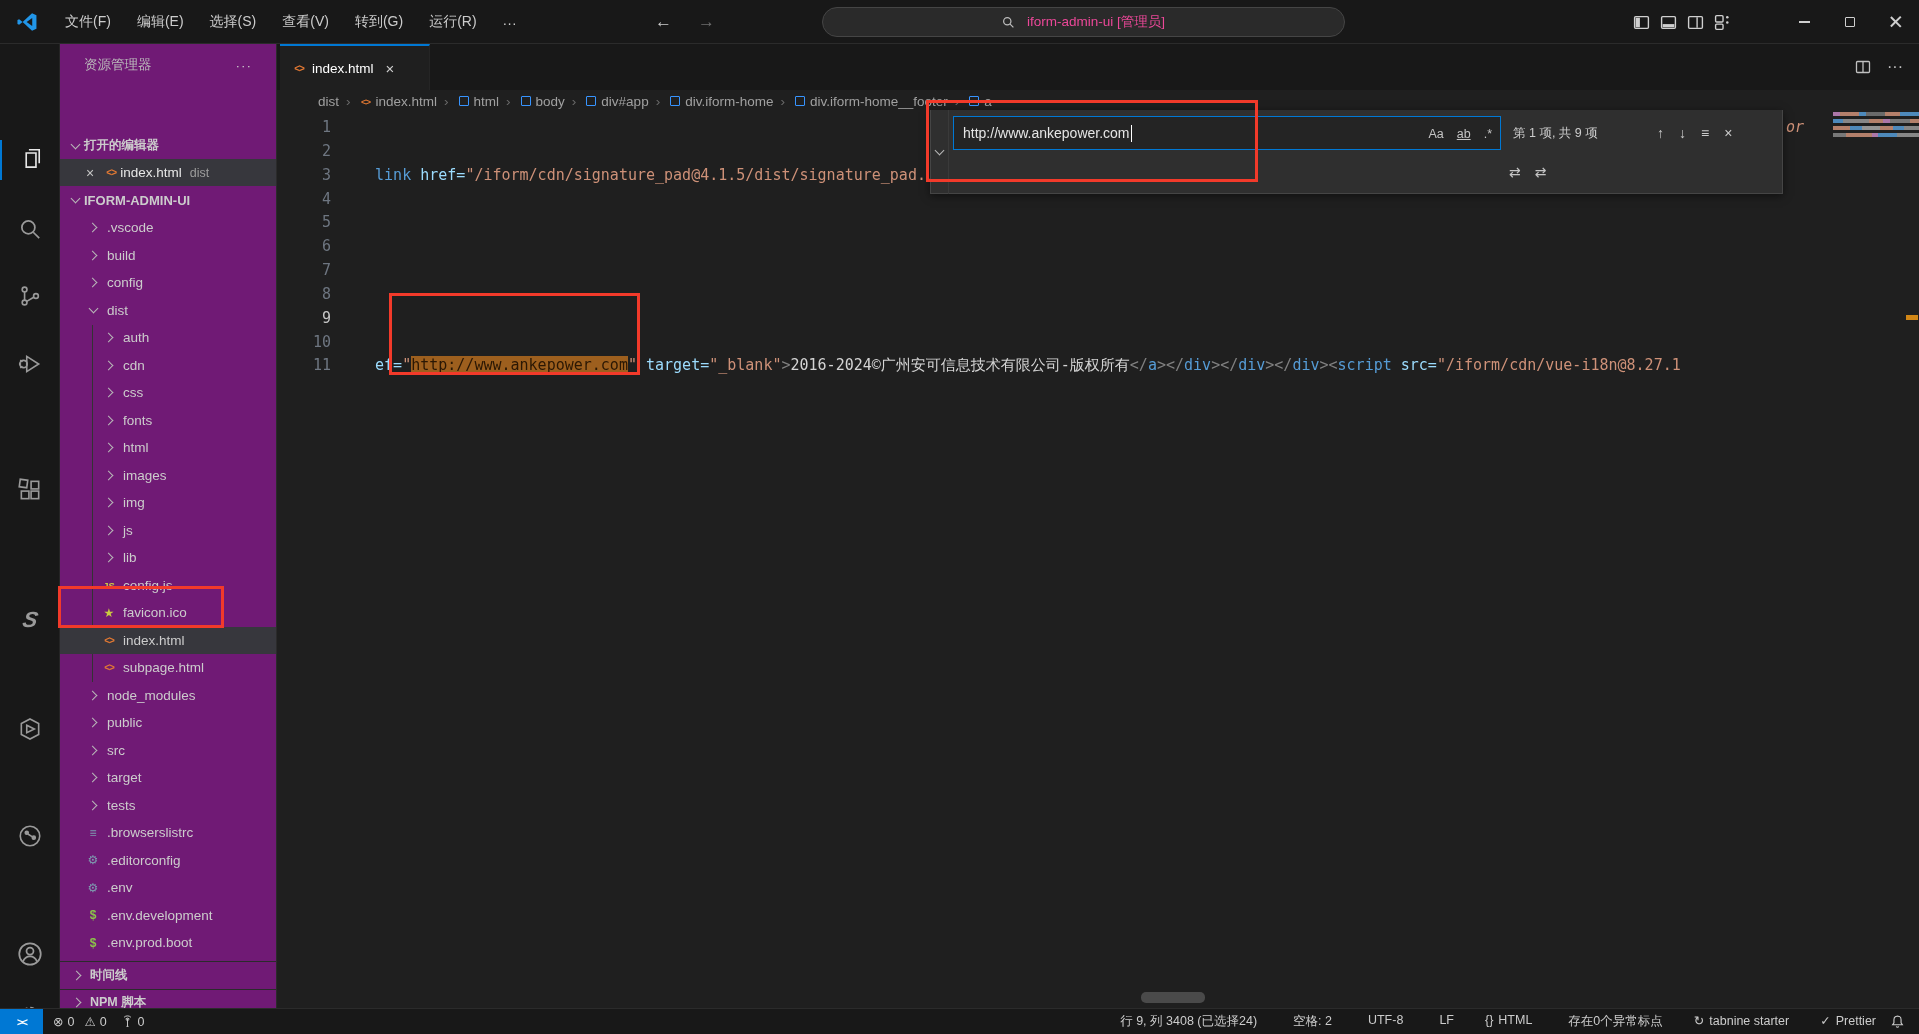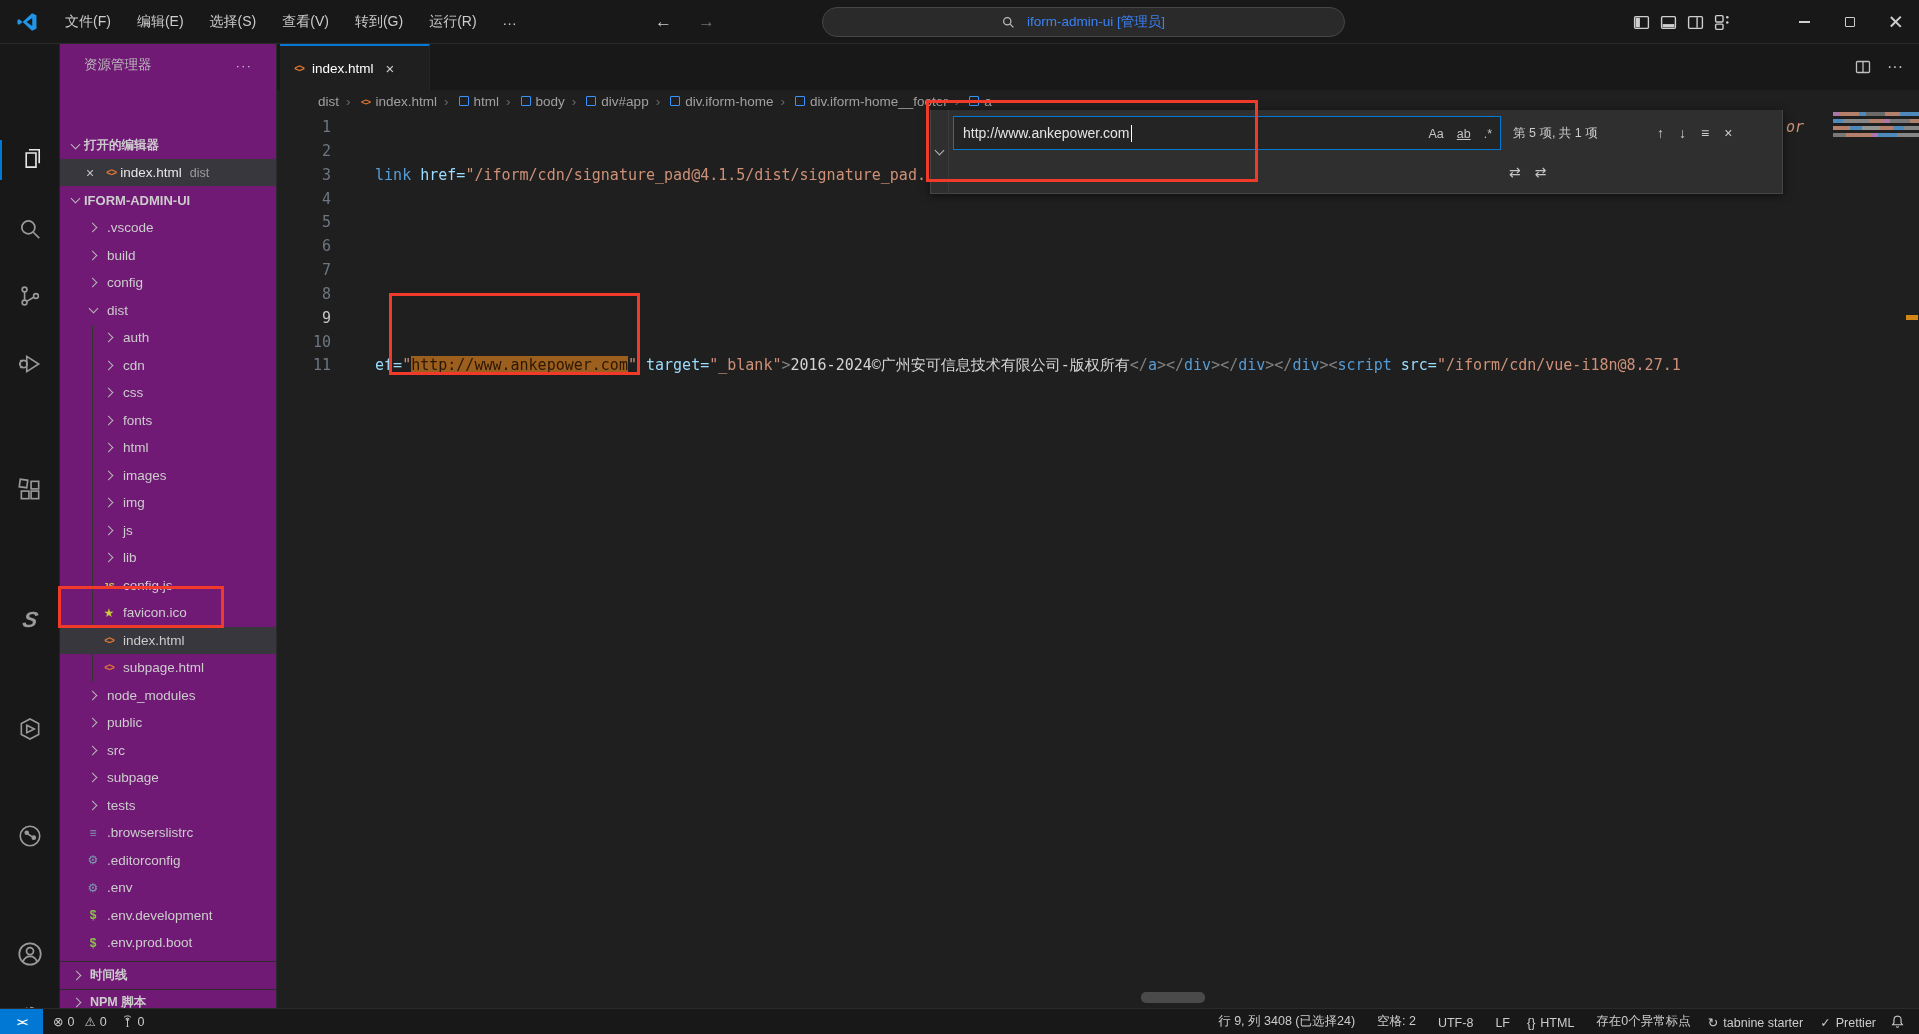--- a/index.html
+++ b/index.html
@@ -9,21 +9,21 @@
     background:#1f1f1f; font-family:"Liberation Sans", sans-serif; color:#cccccc;
     -webkit-font-smoothing:antialiased;
   }
   
   .titlebar { position:absolute; left:0; top:0; width:1919px; height:44px; background:#181818; border-bottom:1px solid #2b2b2b; display:flex; align-items:center; z-index:40; }
   .tb-logo { width:22px; height:22px; margin:0 14px 0 16px; }
   .menus { display:flex; align-items:flex-end; font-size:14px; color:#cccccc; }
   .menu { padding:5px 13px; border-radius:5px; cursor:default; }
   .nav-arrows { position:absolute; left:655px; top:0; height:44px; display:flex; align-items:center; gap:26px; font-size:17px; }
   .nav-fwd { color:#6e6e6e; }
-  .cmd-center { position:absolute; left:822px; top:7px; width:523px; height:30px; background:#2a2a2a; border:1px solid #454545; border-radius:15px; display:flex; align-items:center; justify-content:center; gap:12px; font-size:13.5px; color:#3b82f6; }
+  .cmd-center { position:absolute; left:822px; top:7px; width:523px; height:30px; background:#2a2a2a; border:1px solid #454545; border-radius:15px; display:flex; align-items:center; justify-content:center; gap:12px; font-size:13.5px; color:#ec4899; }
   .win-icons { position:absolute; right:188px; top:0; height:44px; display:flex; align-items:center; gap:10px; }
   .win-icons svg { display:block; }
   .win-ctrls { position:absolute; right:0; top:0; height:44px; display:flex; }
   .wc { width:46px; height:44px; display:flex; align-items:center; justify-content:center; }
   .wc-min i { display:block; width:11px; height:1.6px; background:#cfcfcf; }
   .wc-max i { display:block; width:10px; height:10px; border:1.4px solid #cfcfcf; border-radius:1px; }
   .wc-close { position:relative; }
   .wc-close i, .wc-close i::after { content:""; display:block; width:14px; height:1.5px; background:#cfcfcf; transform:rotate(45deg); }
   .wc-close i::after { transform:rotate(90deg); }
   
@@ -115,21 +115,21 @@
   
   .redbox { position:absolute; border:3.5px solid #f23a2a; z-index:100; pointer-events:none; }
   .rb1 { left:926px; top:100px; width:332px; height:82px; }
   .rb2 { left:389px; top:293px; width:251px; height:82px; }
   .rb3 { left:58px; top:586px; width:166px; height:42px; }
   
   .statusbar { position:absolute; left:0; top:1008px; width:1919px; height:26px; background:#181818; border-top:1px solid #2b2b2b; display:flex; align-items:center; font-size:12.5px; color:#cccccc; z-index:60; }
   .sb-remote { width:43px; height:26px; background:#0078d4; color:#ffffff; display:flex; align-items:center; justify-content:center; font-weight:bold; font-size:11px; letter-spacing:-2px; }
   .sb-left { display:flex; align-items:center; gap:14px; margin-left:10px; }
   .sb-group { display:flex; align-items:center; gap:4px; }
-  .sb-right { margin-left:auto; display:flex; align-items:flex-end; gap:17px; padding-right:14px; }
+  .sb-right { margin-left:auto; display:flex; align-items:flex-start; gap:31px; padding-right:14px; }
   .sr-item { display:flex; align-items:center; gap:5px; white-space:nowrap; }
   .sr-glyph { color:#cccccc; }
 </style>
 </head>
 <body>
 
 <div id="app">
 
   <div class="titlebar">
     <svg class="tb-logo" viewBox="0 0 24 24">
@@ -375,21 +375,21 @@
           <span class="tlabel">public</span>
         </div>
 
         <div class="trow i0">
           <span class="slot cr"></span>
           <span class="tlabel">src</span>
         </div>
 
         <div class="trow i0">
           <span class="slot cr"></span>
-          <span class="tlabel">subpage</span>
+          <span class="tlabel">target</span>
         </div>
 
         <div class="trow i0">
           <span class="slot cr"></span>
           <span class="tlabel">tests</span>
         </div>
 
         <div class="trow i0">
           <span class="slot ico-list">≡</span>
           <span class="tlabel">.browserslistrc</span>
@@ -529,21 +529,21 @@
     </div>
     <div class="fw-find">
       <span class="fw-find-text">http://www.ankepower.com</span>
         <span class="caret"></span>
       <div class="fw-modes">
         <span>Aa</span>
         <span class="u">ab</span>
         <span>.*</span>
       </div>
     </div>
-    <div class="fw-results">第 5 项, 共 1 项</div>
+    <div class="fw-results">第 1 项, 共 9 项</div>
     <div class="fw-btns">
       <span>↑</span>
       <span>↓</span>
       <span>≡</span>
       <span>×</span>
     </div>
     <div class="fw-rep-btns">
       <span>⇄</span>
       <span>⇄</span>
     </div>

